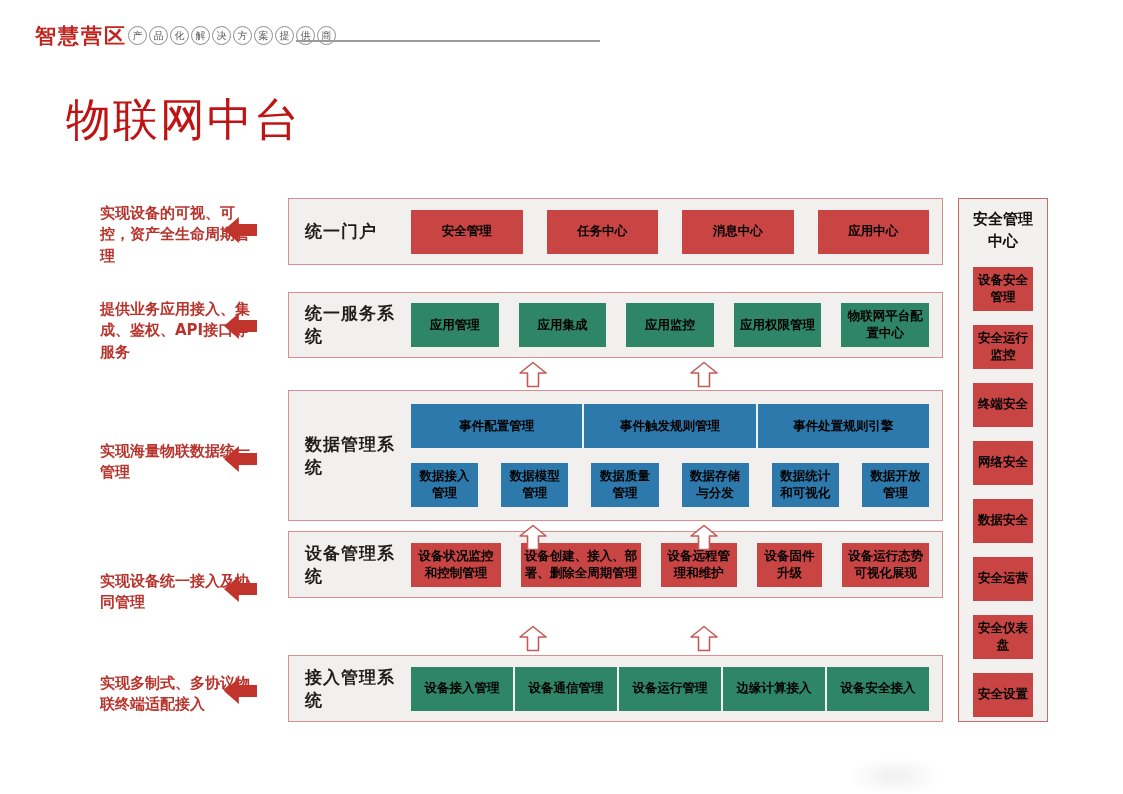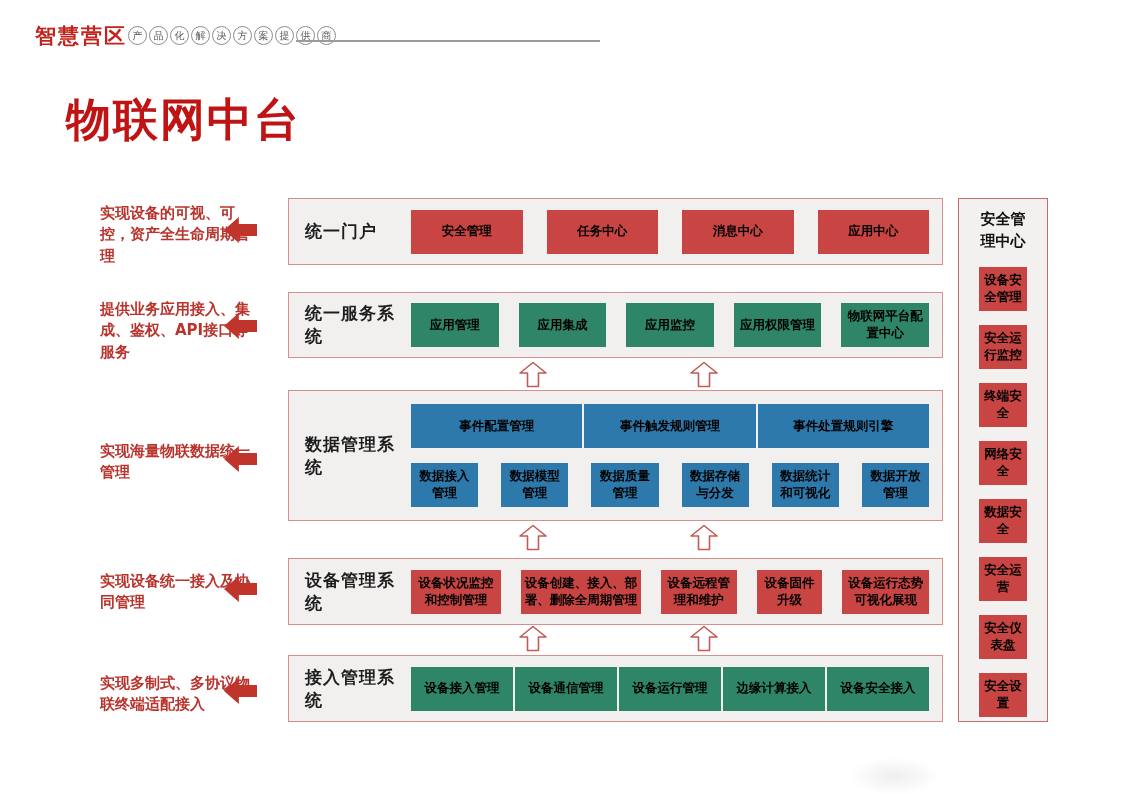--- a/index.html
+++ b/index.html
@@ -9,21 +9,21 @@
   
   .hdr-logo{position:absolute;left:35px;top:22px;font-size:21px;font-weight:bold;
     color:#c2231d;font-family:"DejaVu Serif","Liberation Serif",serif;letter-spacing:2px;}
   .hdr-badges{position:absolute;left:128px;top:26px;display:flex;gap:2px;}
   .badge-char{width:17px;height:17px;border:1px solid #8d8d8d;border-radius:50%;
     color:#5a5a5a;font-size:10px;line-height:17px;text-align:center;
     font-family:"DejaVu Serif","Liberation Serif",serif;}
   .hdr-line{position:absolute;left:296px;top:40px;width:304px;height:2px;background:#9b9b9b;}
 
   
-  .big-title{position:absolute;left:66px;top:90px;font-size:45px;font-weight:bold;
+  .big-title{position:absolute;left:66px;top:90px;font-size:45px;font-weight:normal;
     color:#c01414;letter-spacing:2px;}
   .sub-title{position:absolute;left:69px;top:148px;font-size:15px;color:#a3a3a3;
     letter-spacing:4.5px;font-family:"DejaVu Sans Mono","Liberation Mono",monospace;}
 
   
   .ann{position:absolute;left:67px;width:162px;font-size:15px;font-weight:bold;
     color:#b8342d;line-height:1.42;margin-left:33px;}
   .l-arrow{position:absolute;width:33px;height:26px;background:#c1342c;
     clip-path:polygon(0 50%,45% 0,45% 27%,100% 27%,100% 73%,45% 73%,45% 100%);}
 
@@ -46,21 +46,21 @@
   .w-r4 .btn:nth-child(3){flex:1.0}
   .w-r4 .btn:nth-child(4){flex:0.85}
   .w-r4 .btn:nth-child(5){flex:1.15}
 
   
   .up-arrow{position:absolute;width:28px;height:27px;}
 
   
   .sec-col{position:absolute;left:958px;top:198px;width:90px;height:524px;
     background:#f3f1f0;border:1px solid #c96a6a;box-sizing:border-box;
-    display:flex;flex-direction:column;gap:14px;padding:8px 20px;}
+    display:flex;flex-direction:column;gap:14px;padding:8px 14px;}
   .sec-title{font-size:15px;font-weight:bold;color:#111;text-align:center;line-height:1.45;
     margin-top:2px;}
   .sec-col .btn{flex:0 0 44px;width:100%;font-size:12.5px;}
 
   .watermark{position:absolute;left:852px;top:758px;width:86px;height:36px;
     background:radial-gradient(ellipse at center,#efefef 0%,rgba(255,255,255,0) 75%);}
 </style>
 </head>
 <body>
 
@@ -127,21 +127,21 @@
           <div class="btn btn-blue">数据接入管理</div>
           <div class="btn btn-blue">数据模型管理</div>
           <div class="btn btn-blue">数据质量管理</div>
           <div class="btn btn-blue">数据存储与分发</div>
           <div class="btn btn-blue">数据统计和可视化</div>
           <div class="btn btn-blue">数据开放管理</div>
         </div>
     </div>
   </div>
 
-  <div class="sys-row" style="top:558px;height:67px">
+  <div class="sys-row" style="top:531px;height:67px">
     <div class="row-label">设备管理系统</div>
     <div class="btn-area g8 w-r4">
         <div class="btn btn-red">设备状况监控和控制管理</div>
         <div class="btn btn-red">设备创建、接入、部署、删除全周期管理</div>
         <div class="btn btn-red">设备远程管理和维护</div>
         <div class="btn btn-red">设备固件升级</div>
         <div class="btn btn-red">设备运行态势可视化展现</div>
       </div>
   </div>
 

